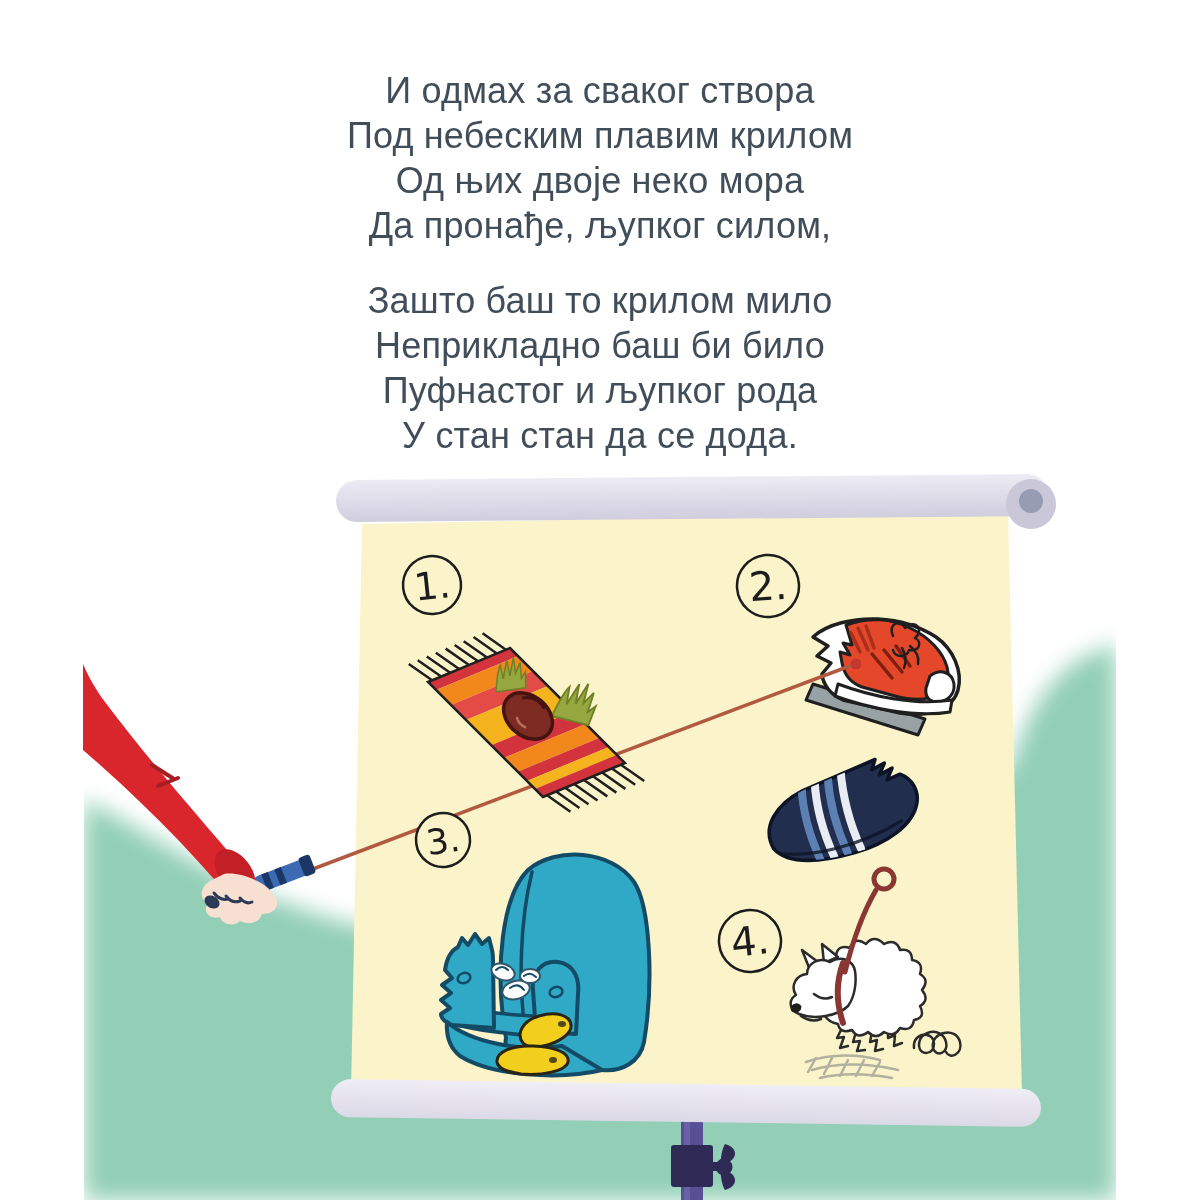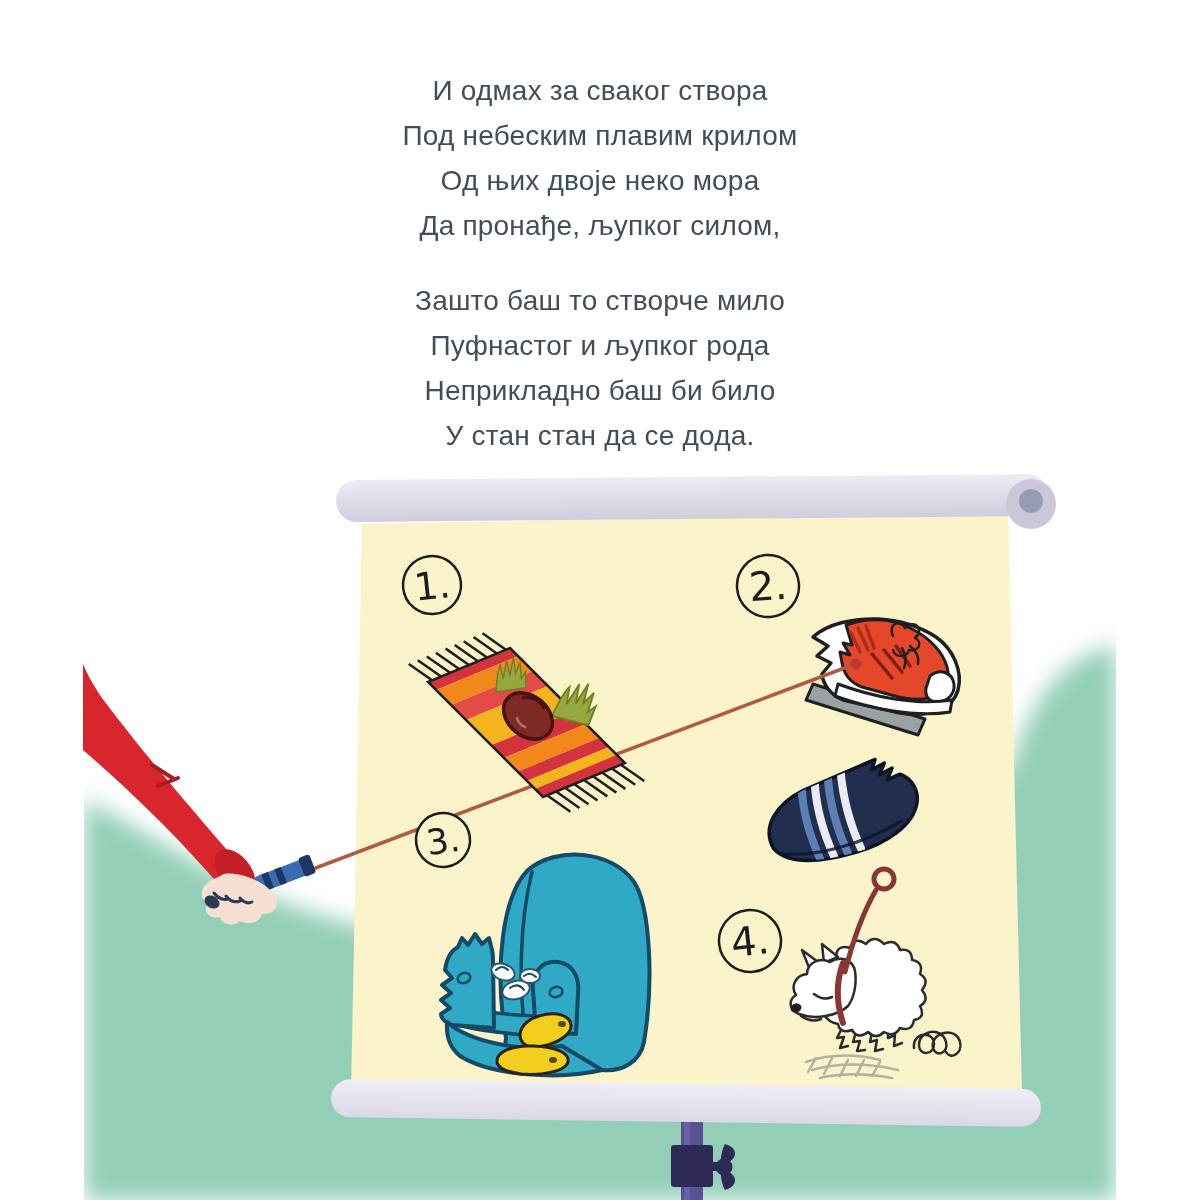--- a/index.html
+++ b/index.html
@@ -4,21 +4,21 @@
 <style>
   html,body{margin:0;padding:0;}
   body{
     width:1200px;height:1200px;position:relative;overflow:hidden;
     background:var(--page_bg,#fff);
     font-family:"Liberation Sans","DejaVu Sans",sans-serif;
   }
   .poem{
     position:absolute;top:68px;left:0;width:1200px;
     text-align:center;color:var(--text,#414e5a);
-    font-size:28px;line-height:45px;font-weight:400;
+    font-size:36px;line-height:45px;font-weight:400;
     letter-spacing:0.2px;
   }
   .stanza{margin:0 0 30px 0;}
   .scene{position:absolute;left:0;top:0;width:1200px;height:1200px;}
 
   
   .green-bg{fill:var(--green,#92cfb6);}
   .screen{fill:var(--screen_yellow,#fbf3c9);}
   .cap{fill:#cac7d8;}
   .cap-in{fill:#969db3;}
@@ -59,23 +59,23 @@
 <body>
 
 <div class="poem">
   <div class="stanza">
     <div>И одмах за сваког створа</div>
     <div>Под небеским плавим крилом</div>
     <div>Од њих двоје неко мора</div>
     <div>Да пронађе, љупког силом,</div>
   </div>
   <div class="stanza">
-    <div>Зашто баш то створче мило</div>
+    <div>Зашто баш то крилом мило</div>
+    <div>Неприкладно баш би било</div>
     <div>Пуфнастог и љупког рода</div>
-    <div>Неприкладно баш би било</div>
     <div>У стан стан да се дода.</div>
   </div>
 </div>
 
 <svg class="scene" viewBox="0 0 1200 1200">
   <defs>
     <linearGradient id="rollerGrad" x1="0" y1="0" x2="0" y2="1">
       <stop offset="0" stop-color="#edebf4"></stop>
         <stop offset="1" stop-color="#d0cede"></stop>
     </linearGradient>

